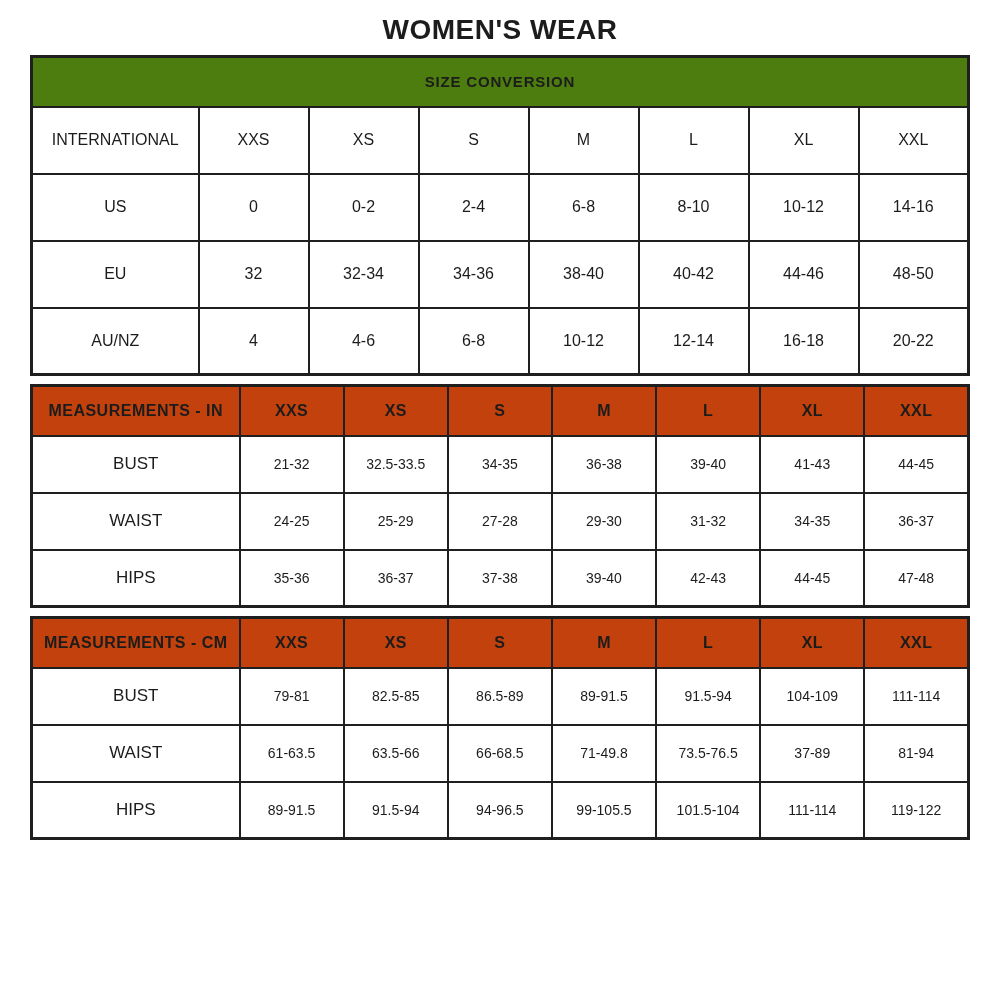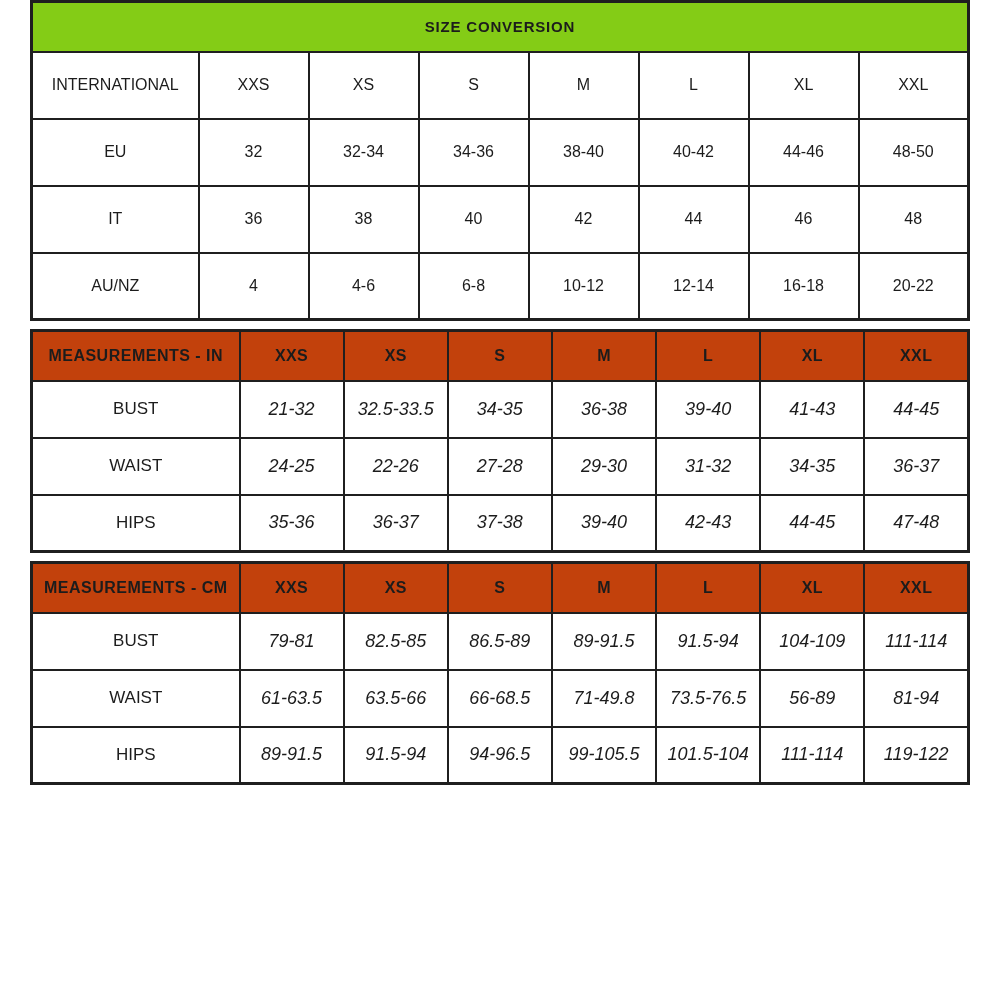--- a/index.html
+++ b/index.html
@@ -31,45 +31,46 @@
   table.tbl th, table.tbl td {
     border: 2px solid #1f1f1f;
     text-align: center;
     vertical-align: middle;
     padding: 0 4px;
     overflow: hidden;
     white-space: nowrap;
   }
   
   .banner {
-    background: #84cc16;
+    background: #4d7c0f;
     height: 50px;
     font-size: 15px;
     font-weight: 700;
     letter-spacing: 0.8px;
   }
   .tbl-conversion td { height: 67px; font-size: 16px; font-weight: 400; }
   
   .tbl-meas th {
     background: #c2410c;
     height: 50px;
     font-size: 16px;
     font-weight: 700;
     letter-spacing: 0.4px;
   }
   .tbl-meas th.meas-title { font-size: 16px; letter-spacing: 0.5px; }
   .tbl-meas td { height: 57px; }
   .tbl-meas td.row-label { font-size: 17px; font-weight: 400; }
-  .tbl-meas td.cell { font-size: 18px; font-weight: 400; font-style: italic; }
+  .tbl-meas td.cell { font-size: 14px; font-weight: 400; }
 </style>
 </head>
 <body>
 
 <div class="page">
 
+  <h1 class="title">WOMEN'S WEAR</h1>
 
   <table class="tbl tbl-conversion">
     <colgroup>
       <col style="width:167px">
       <col>
         <col>
         <col>
         <col>
         <col>
         <col>
@@ -85,38 +86,38 @@
           <td class="row-label">INTERNATIONAL</td>
           <td class="cell">XXS</td>
           <td class="cell">XS</td>
           <td class="cell">S</td>
           <td class="cell">M</td>
           <td class="cell">L</td>
           <td class="cell">XL</td>
           <td class="cell">XXL</td>
         </tr>
         <tr>
+          <td class="row-label">US</td>
+          <td class="cell">0</td>
+          <td class="cell">0-2</td>
+          <td class="cell">2-4</td>
+          <td class="cell">6-8</td>
+          <td class="cell">8-10</td>
+          <td class="cell">10-12</td>
+          <td class="cell">14-16</td>
+        </tr>
+        <tr>
           <td class="row-label">EU</td>
           <td class="cell">32</td>
           <td class="cell">32-34</td>
           <td class="cell">34-36</td>
           <td class="cell">38-40</td>
           <td class="cell">40-42</td>
           <td class="cell">44-46</td>
           <td class="cell">48-50</td>
-        </tr>
-        <tr>
-          <td class="row-label">IT</td>
-          <td class="cell">36</td>
-          <td class="cell">38</td>
-          <td class="cell">40</td>
-          <td class="cell">42</td>
-          <td class="cell">44</td>
-          <td class="cell">46</td>
-          <td class="cell">48</td>
         </tr>
         <tr>
           <td class="row-label">AU/NZ</td>
           <td class="cell">4</td>
           <td class="cell">4-6</td>
           <td class="cell">6-8</td>
           <td class="cell">10-12</td>
           <td class="cell">12-14</td>
           <td class="cell">16-18</td>
           <td class="cell">20-22</td>
@@ -154,21 +155,21 @@
           <td class="cell">32.5-33.5</td>
           <td class="cell">34-35</td>
           <td class="cell">36-38</td>
           <td class="cell">39-40</td>
           <td class="cell">41-43</td>
           <td class="cell">44-45</td>
         </tr>
         <tr>
           <td class="row-label">WAIST</td>
           <td class="cell">24-25</td>
-          <td class="cell">22-26</td>
+          <td class="cell">25-29</td>
           <td class="cell">27-28</td>
           <td class="cell">29-30</td>
           <td class="cell">31-32</td>
           <td class="cell">34-35</td>
           <td class="cell">36-37</td>
         </tr>
         <tr>
           <td class="row-label">HIPS</td>
           <td class="cell">35-36</td>
           <td class="cell">36-37</td>
@@ -215,21 +216,21 @@
           <td class="cell">104-109</td>
           <td class="cell">111-114</td>
         </tr>
         <tr>
           <td class="row-label">WAIST</td>
           <td class="cell">61-63.5</td>
           <td class="cell">63.5-66</td>
           <td class="cell">66-68.5</td>
           <td class="cell">71-49.8</td>
           <td class="cell">73.5-76.5</td>
-          <td class="cell">56-89</td>
+          <td class="cell">37-89</td>
           <td class="cell">81-94</td>
         </tr>
         <tr>
           <td class="row-label">HIPS</td>
           <td class="cell">89-91.5</td>
           <td class="cell">91.5-94</td>
           <td class="cell">94-96.5</td>
           <td class="cell">99-105.5</td>
           <td class="cell">101.5-104</td>
           <td class="cell">111-114</td>

